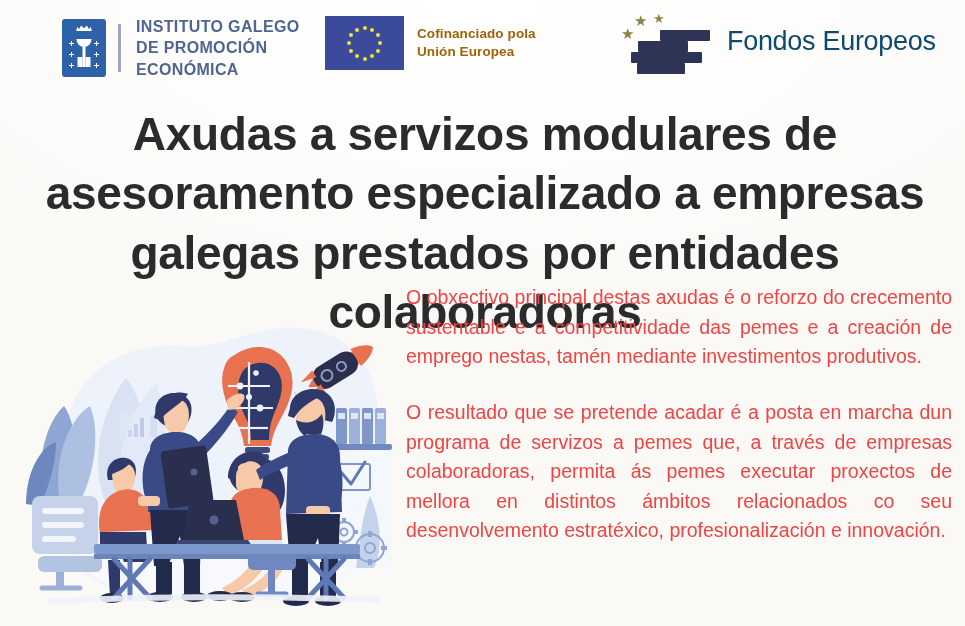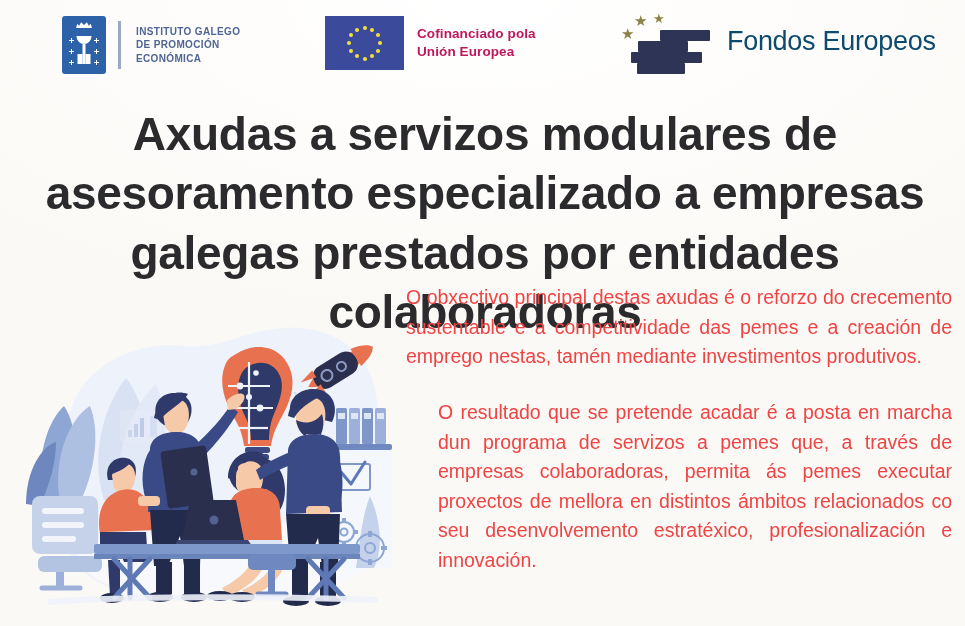--- a/index.html
+++ b/index.html
@@ -105,21 +105,21 @@
   .c6 { left: 32px; top: 44px; }
 
   .logo-divider {
     width: 3px;
     height: 48px;
     background: #9aa8c4;
     margin: 0 7px 0 4px;
     flex: 0 0 auto;
   }
   .xunta-text {
-    font-size: 10px;
+    font-size: 16px;
     line-height: 1.34;
     letter-spacing: 0.35px;
     color: #4f6592;
     font-weight: 600;
     white-space: pre-line;
   }
 
   .logo-eu {
     position: absolute;
     left: 325px;
@@ -138,21 +138,21 @@
   .eu-star {
     position: absolute;
     width: 4px; height: 4px;
     background: #f2e23a;
     border-radius: 50%;
   }
   .eu-text {
     font-size: 13.5px;
     line-height: 1.35;
     font-weight: 700;
-    color: #be185d;
+    color: #a16207;
     white-space: pre-line;
     letter-spacing: 0.1px;
   }
 
   .logo-fondos {
     position: absolute;
     left: 617px;
     top: 8px;
     display: flex;
     align-items: center;
@@ -204,21 +204,21 @@
     top: 283px;
     width: 546px;
   }
   .body-col p {
     font-size: 19.5px;
     line-height: 1.52;
     color: #ef4444;
     text-align: justify;
     text-justify: inter-word;
   }
-  .body-col p + p { margin-top: 26px; margin-left: 32px; }
+  .body-col p + p { margin-top: 26px; }
 
   
   .illo {
     position: absolute;
     left: 8px;
     top: 300px;
     width: 392px;
     height: 320px;
   }
   .illo svg { display: block; width: 100%; height: 100%; }

